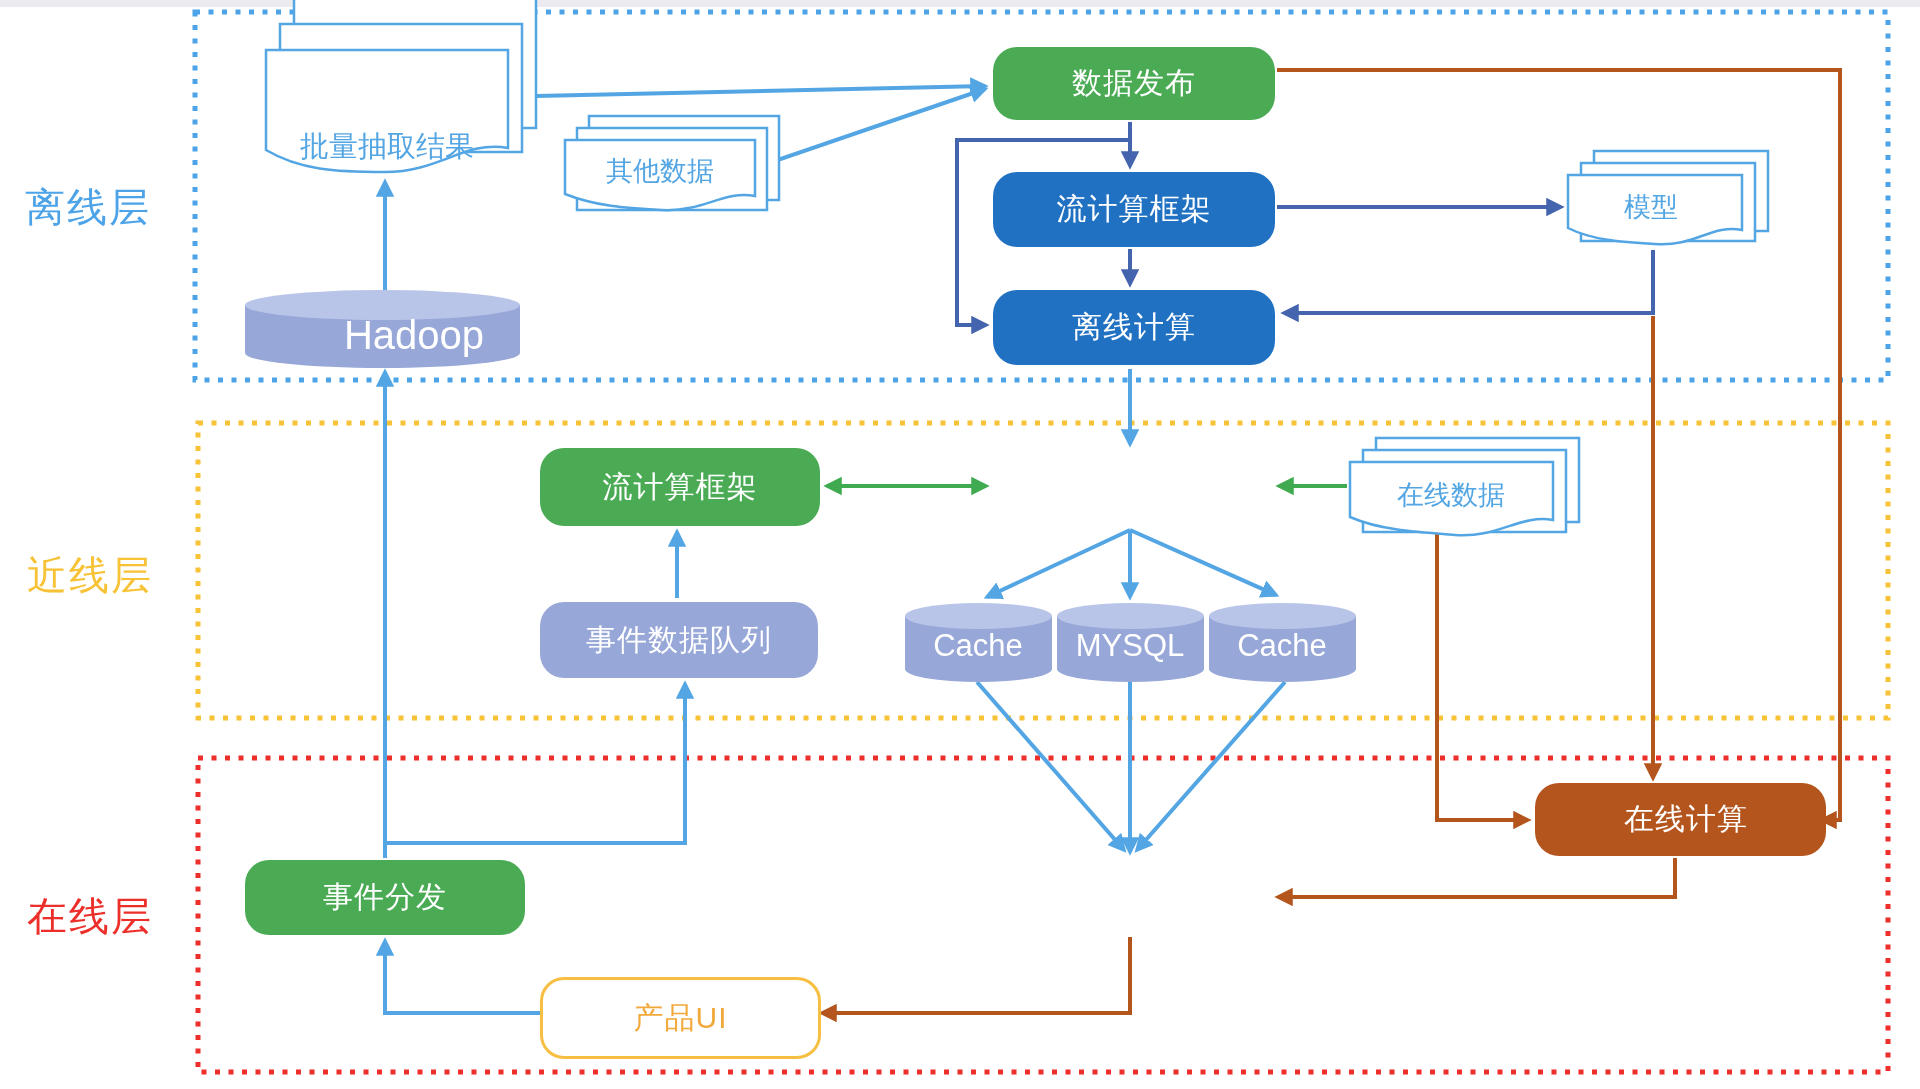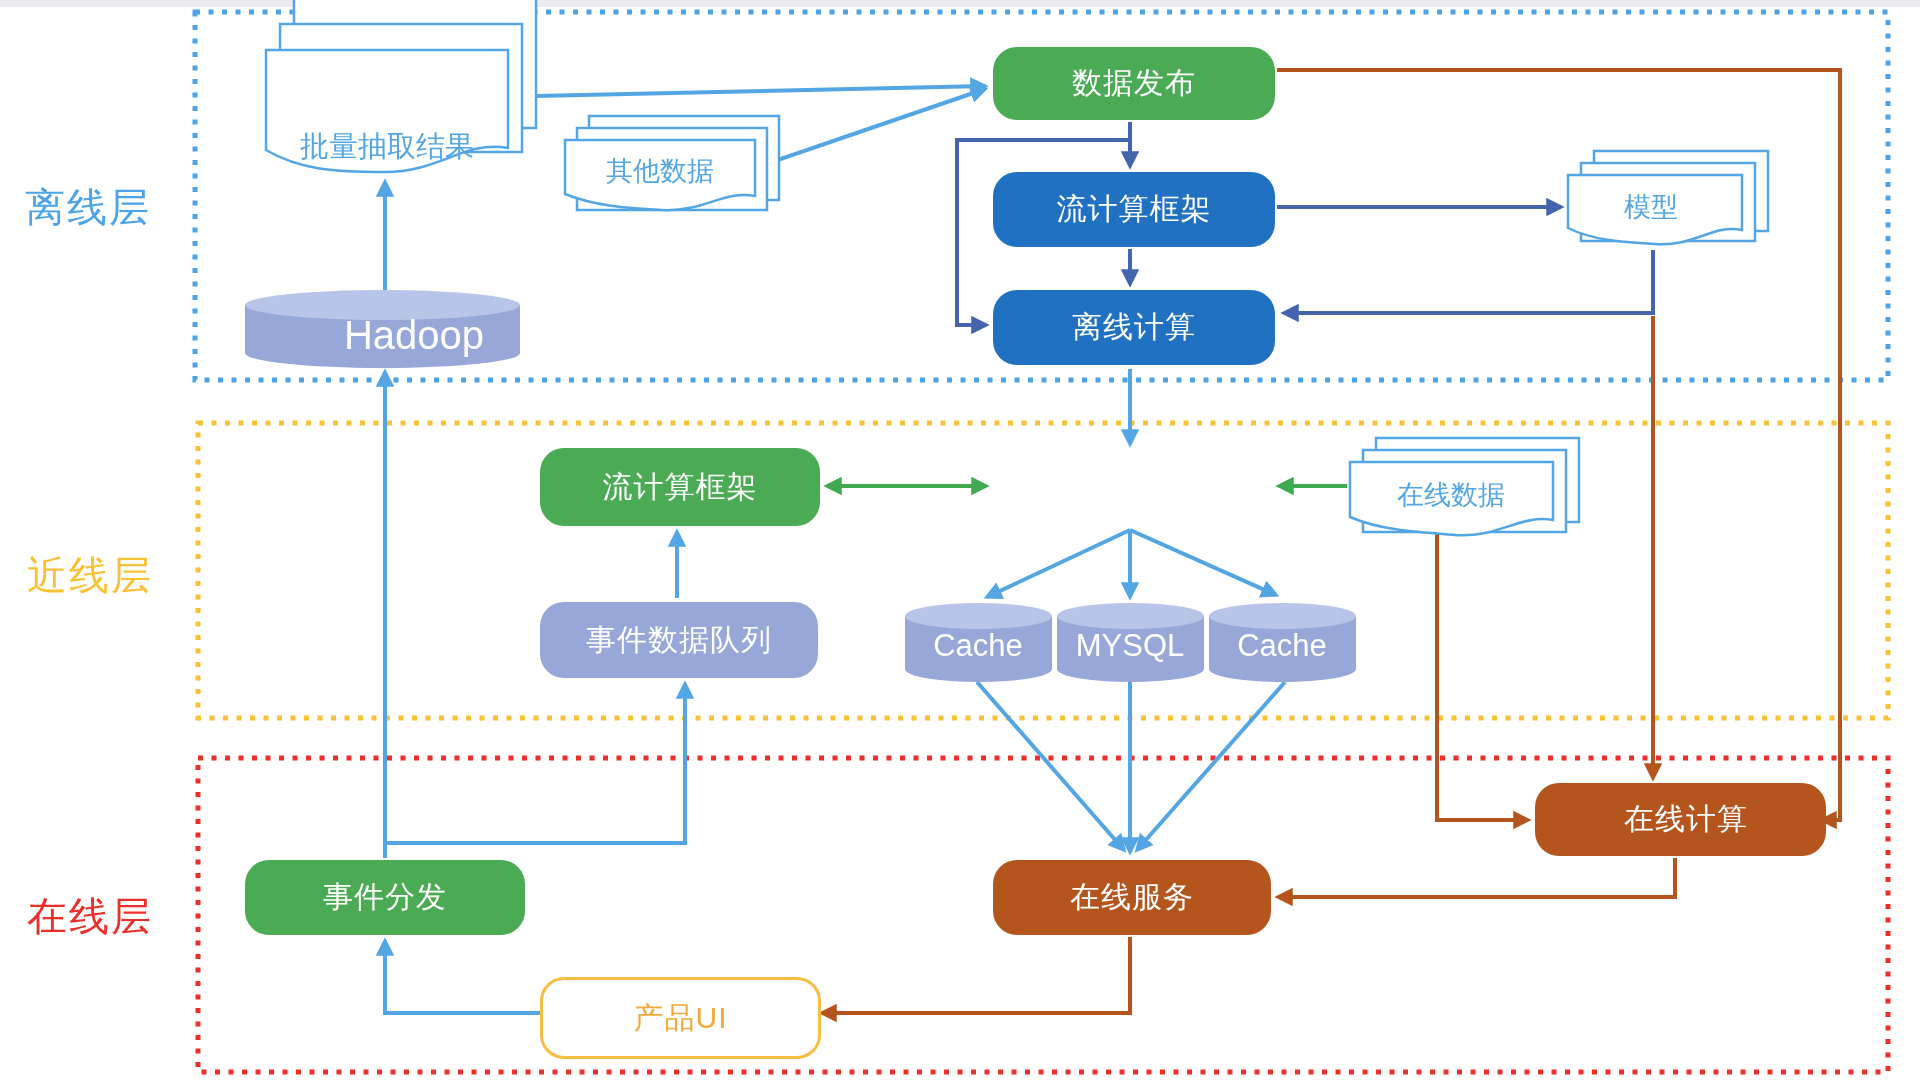--- a/index.html
+++ b/index.html
@@ -144,21 +144,20 @@
   <div class="layer-label ll-offline">离线层</div>
   <div class="layer-label ll-nearline">近线层</div>
   <div class="layer-label ll-online">在线层</div>
 
   <div class="node n-publish">数据发布</div>
   <div class="node n-train">流计算框架</div>
   <div class="node n-offcomp">离线计算</div>
   <div class="node n-stream">流计算框架</div>
   <div class="node n-queue">事件数据队列</div>
   <div class="node n-oncomp">在线计算</div>
-  <div class="node n-onserv">在线服务</div>
   <div class="node n-dispatch">事件分发</div>
   <div class="node n-productui">产品UI</div>
 
   <div class="cyl-label" style="left:366px;top:335px;font-size:40px;margin-left:48px;">Hadoop</div>
   <div class="cyl-label" style="left:978px;top:646px;font-size:31px;">Cache</div>
   <div class="cyl-label" style="left:1130px;top:646px;font-size:31px;">MYSQL</div>
   <div class="cyl-label" style="left:1282px;top:646px;font-size:31px;">Cache</div>
 
   <div class="doc-label" style="left:387px;top:105px;font-size:29px;margin-top:42px;">批量抽取结果</div>
   <div class="doc-label" style="left:660px;top:171px;font-size:27px;">其他数据</div>

